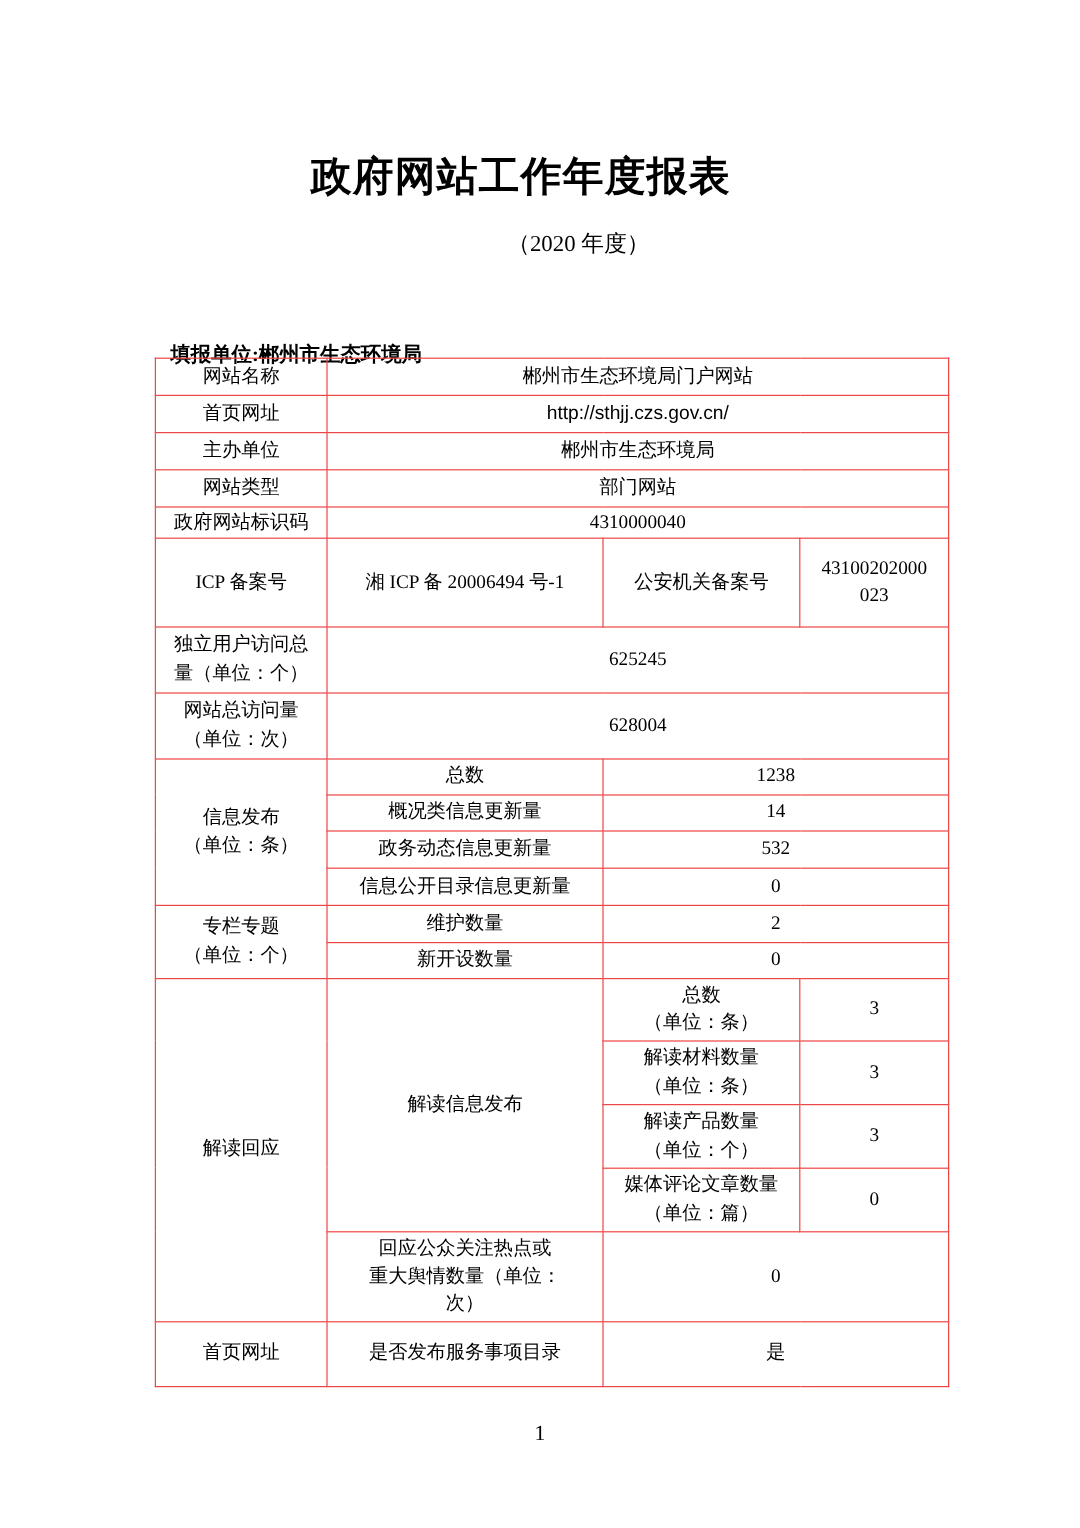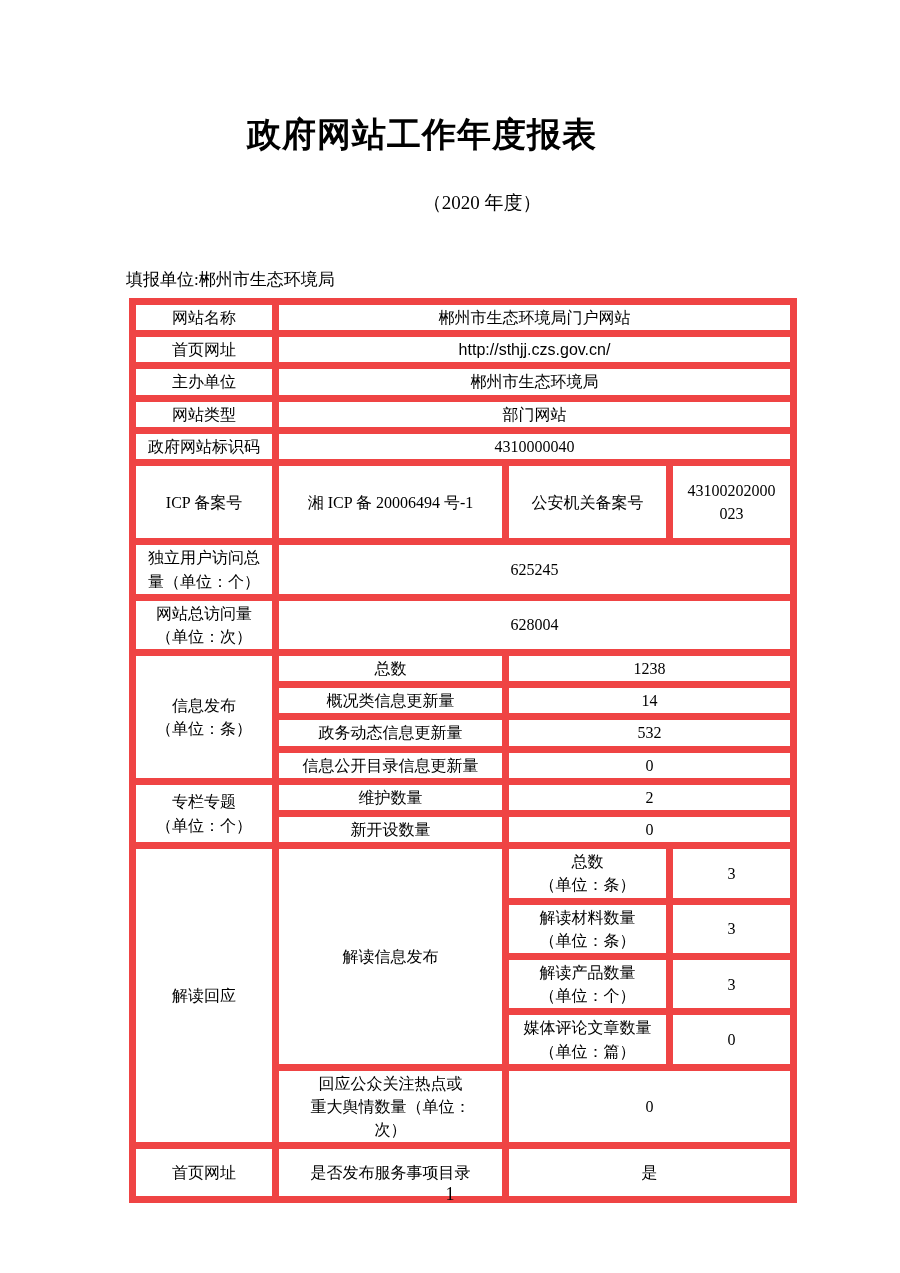--- a/index.html
+++ b/index.html
@@ -17,50 +17,50 @@
   .doc-title {
     position: absolute;
     top: 112px;
     left: 0;
     width: 844px;
     text-align: center;
     font-family: "Liberation Sans", "DejaVu Sans", sans-serif;
     font-size: 34px;
     font-weight: bold;
     letter-spacing: 1px;
-    margin: 0;
+    margin: 12px;
   }
   .doc-subtitle {
     position: absolute;
     top: 190px;
     left: 0;
     width: 900px;
     text-align: center;
     font-size: 19px;
     margin: 0;
     padding-left: 32px;
   }
   .unit-line {
     position: absolute;
     top: 268px;
     left: 126px;
     font-size: 17px;
-    font-weight: normal;
-    margin: 0;
+    font-weight: bold;
+    margin: 16px;
   }
   table.report {
     position: absolute;
     top: 298px;
     left: 129px;
     width: 661px;
     border-collapse: collapse;
     table-layout: fixed;
   }
   table.report td {
-    border: 7px solid #ef4444;
+    border: 1px solid #ef4444;
     font-size: 16px;
     text-align: center;
     vertical-align: middle;
     padding: 1px 4px;
     line-height: 1.45;
     overflow: hidden;
   }
   .multiline { white-space: pre-line; }
   .url-cell {
     font-family: Liberation Sans, sans-serif;

